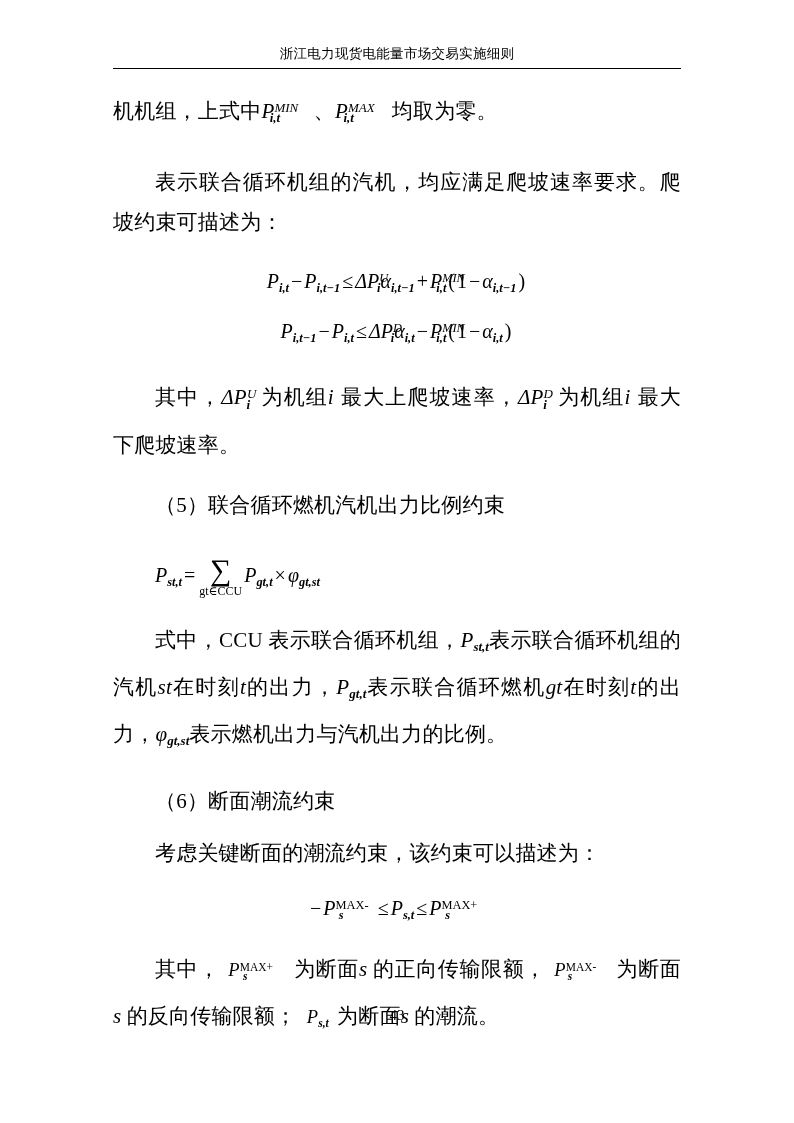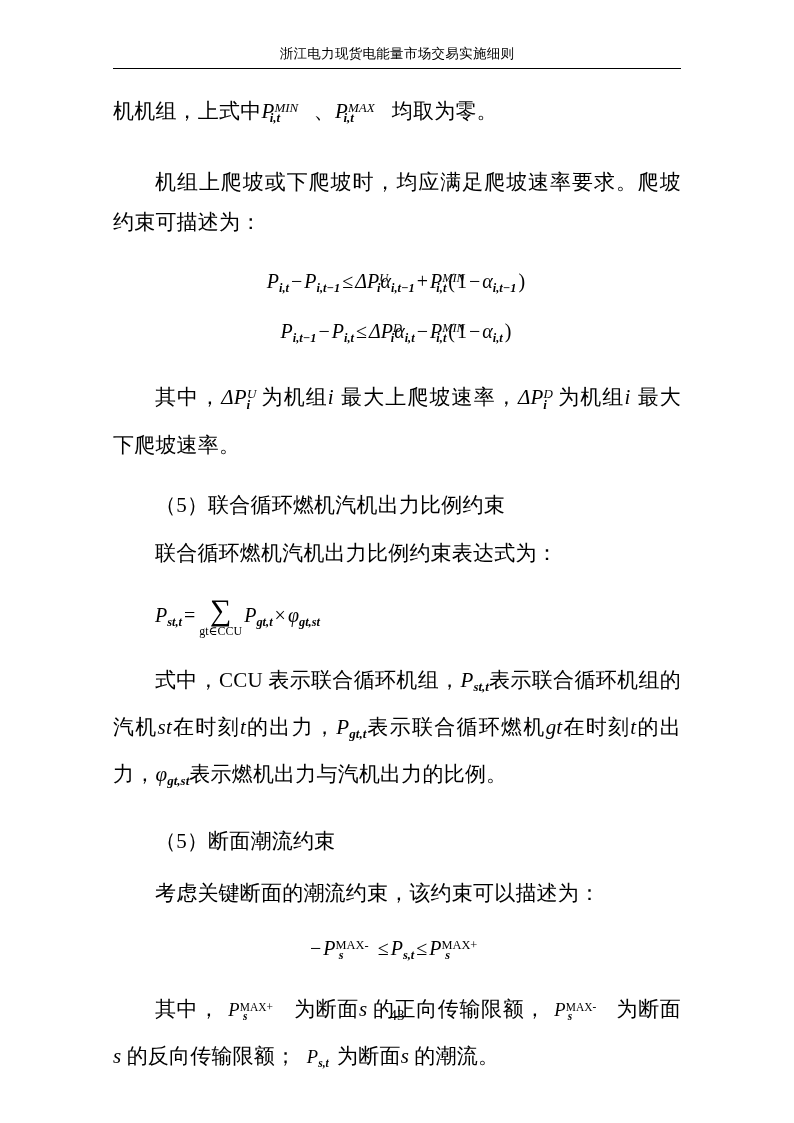--- a/index.html
+++ b/index.html
@@ -149,21 +149,21 @@
 
     <p class="para">
       <span>机机组，上式中</span><i class="mi"><span>P</span><span class="sup">MIN</span><span class="sub" style="margin-left:-2.2em;">i,t</span></i><span style="display:inline-block;width:1.6em;"></span><span>、</span><i class="mi"><span>P</span><span class="sup">MAX</span><span class="sub" style="margin-left:-2.4em;">i,t</span></i><span style="display:inline-block;width:1.8em;"></span><span>均取为零。</span>
     </p>
 
     <div class="sp12"></div>
 
 
     <div class="sp12"></div>
 
-    <p class="para indent">机组上爬坡或下爬坡时，均应满足爬坡速率要求。爬坡约束可描述为：</p>
+    <p class="para indent">表示联合循环机组的汽机，均应满足爬坡速率要求。爬坡约束可描述为：</p>
 
     <div class="sp16"></div>
 
     <p class="eq">
       <i class="mi">P<span class="sub">i,t</span></i><span class="op">−</span><i class="mi">P<span class="sub">i,t−1</span></i><span class="op">≤</span><i class="mi">ΔP<span class="sup">U</span><span class="sub" style="margin-left:-0.9em;">i</span></i><i class="mi">α<span class="sub">i,t−1</span></i><span class="op">+</span><i class="mi">P<span class="sup">MIN</span><span class="sub" style="margin-left:-2.3em;">i,t</span></i><span class="op">(</span><span style="font-style:normal;">1</span><span class="op">−</span><i class="mi">α<span class="sub">i,t−1</span></i><span class="op">)</span>
     </p>
 
     <p class="eq">
       <i class="mi">P<span class="sub">i,t−1</span></i><span class="op">−</span><i class="mi">P<span class="sub">i,t</span></i><span class="op">≤</span><i class="mi">ΔP<span class="sup">D</span><span class="sub" style="margin-left:-0.9em;">i</span></i><i class="mi">α<span class="sub">i,t</span></i><span class="op">−</span><i class="mi">P<span class="sup">MIN</span><span class="sub" style="margin-left:-2.3em;">i,t</span></i><span class="op">(</span><span style="font-style:normal;">1</span><span class="op">−</span><i class="mi">α<span class="sub">i,t</span></i><span class="op">)</span>
     </p>
@@ -173,37 +173,36 @@
     <p class="para indent">
       <span>其中，</span><i class="mi"><span>ΔP</span><span class="sup">U</span><span class="sub" style="margin-left:-0.75em;">i</span></i><span style="display:inline-block;width:0.5em;"></span><span>为机组</span><i class="mi">i</i><span style="display:inline-block;width:0.3em;"></span><span>最大上爬坡速率，</span><i class="mi"><span>ΔP</span><span class="sup">D</span><span class="sub" style="margin-left:-0.75em;">i</span></i><span style="display:inline-block;width:0.5em;"></span><span>为机组</span><i class="mi">i</i><span style="display:inline-block;width:0.3em;"></span><span>最大下爬坡速率。</span>
     </p>
 
     <div class="sp20"></div>
 
     <p class="para indent">（5）联合循环燃机汽机出力比例约束</p>
 
     <div class="sp8"></div>
 
-    <p class="para indent">联合循环燃机汽机出力比例约束表达式为：</p>
 
     <div class="sp20"></div>
 
     <p class="eq-left">
       <i class="mi"><span>P</span><span class="sub">st,t</span></i><span class="op">=</span><span class="sum"><span class="big">∑</span><span class="lim">gt∈CCU</span></span><i class="mi"><span>P</span><span class="sub">gt,t</span></i><span class="op">×</span><i class="mi"><span>φ</span><span class="sub">gt,st</span></i>
     </p>
 
     <div class="sp16"></div>
 
     <p class="para indent">
       <span>式中，CCU 表示联合循环机组，</span><i class="mi"><span>P</span><span class="sub">st,t</span></i><span>表示联合循环机组的汽机</span><i class="mi">st</i><span>在时刻</span><i class="mi">t</i><span>的出力，</span><i class="mi"><span>P</span><span class="sub">gt,t</span></i><span>表示联合循环燃机</span><i class="mi">gt</i><span>在时刻</span><i class="mi">t</i><span>的出力，</span><i class="mi"><span>φ</span><span class="sub">gt,st</span></i><span>表示燃机出力与汽机出力的比例。</span>
     </p>
 
     <div class="sp20"></div>
 
-    <p class="para indent">（5）断面潮流约束</p>
+    <p class="para indent">（6）断面潮流约束</p>
 
     <div class="sp12"></div>
 
     <p class="para indent">考虑关键断面的潮流约束，该约束可以描述为：</p>
 
     <div class="sp12"></div>
 
     <p class="eq">
       <span class="op">−</span><i class="mi">P<span class="supr">MAX-</span><span class="sub" style="margin-left:-2.4em;">s</span></i><span style="display:inline-block;width:1.6em;"></span><span class="op">≤</span><i class="mi">P<span class="sub">s,t</span></i><span class="op">≤</span><i class="mi">P<span class="supr">MAX+</span><span class="sub" style="margin-left:-2.6em;">s</span></i><span style="display:inline-block;width:1.8em;"></span>
     </p>

